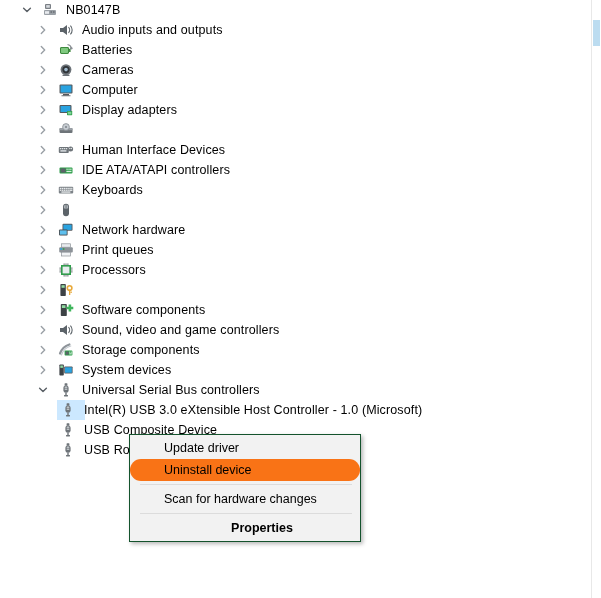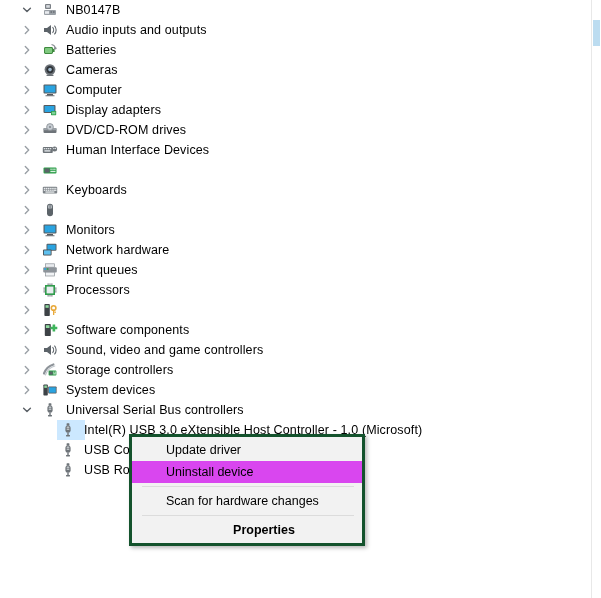--- a/index.html
+++ b/index.html
@@ -38,21 +38,21 @@
   .tree-row {
     height: 20px;
     line-height: 20px;
     display: flex;
     align-items: center;
     white-space: nowrap;
     position: relative;
   }
 
   .tree-row.depth-0 { padding-left: 22px; }
-  .tree-row.depth-1 { padding-left: 22px; }
+  .tree-row.depth-1 { padding-left: 38px; }
   .tree-row.depth-2 { padding-left: 56px; }
 
   .expander {
     width: 16px;
     height: 20px;
     flex: 0 0 16px;
     position: relative;
     margin-right: 0px;
   }
   .expander svg { display: block; margin-top: 5px; }
@@ -89,35 +89,36 @@
     z-index: 1;
   }
 
   
   #context-menu {
     position: absolute;
     left: 129px;
     top: 434px;
     width: 230px;
     background: #f2f2f2;
-    border: 3px solid #14532d;
+    border: 1px solid #14532d;
     box-shadow: 2px 2px 4px rgba(0,0,0,0.28);
     z-index: 50;
     padding: 2px 0 2px 0;
   }
   .menu-item {
     height: 22px;
     line-height: 22px;
     padding-left: 34px;
     font-size: 12.5px;
     color: #000000;
     white-space: nowrap;
   }
   .menu-item.highlight {
-    background: #d946ef;
+    background: #f97316;
+    border-radius: 11px;
   }
   .menu-item.bold {
     font-weight: bold;
     text-align: center;
   }
   .menu-separator {
     height: 1px;
     background: #dcdcdc;
     margin: 3px 8px 3px 10px;
   }
@@ -251,21 +252,20 @@
           </svg>
         </span>
         <span class="node-icon">
           <svg width="16" height="16" viewBox="0 0 16 16">
             <rect x="1.5" y="6" width="13" height="5" rx="1" fill="#6e7479"></rect>
             <rect x="1.5" y="6" width="13" height="2.2" rx="1" fill="#9aa0a6"></rect>
             <circle cx="8" cy="5" r="3.4" fill="#c6ccd2" stroke="#7d8388" stroke-width="0.7"></circle>
             <circle cx="8" cy="5" r="1" fill="#7d8388"></circle>
           </svg>
         </span>
-        <span class="node-label">DVD/CD-ROM drives</span>
       </div>
       <div class="tree-row depth-1">
         <span class="expander">
           <svg width="10" height="10" viewBox="0 0 10 10">
             <path d="M3.3 1.6L6.7 5 3.3 8.4" stroke="#9aa0a6" stroke-width="1.4" fill="none" stroke-linecap="round" stroke-linejoin="round"></path>
           </svg>
         </span>
         <span class="node-icon">
           <svg width="16" height="16" viewBox="0 0 16 16">
             <rect x="0.8" y="5" width="10" height="6" rx="1" fill="#6e7479"></rect>
@@ -290,20 +290,21 @@
         <span class="node-icon">
           <svg width="16" height="16" viewBox="0 0 16 16">
             <rect x="1.5" y="5.5" width="13" height="6" rx="1" fill="#2e9e4a"></rect>
             <rect x="2.6" y="6.4" width="5" height="4.2" fill="#5c6369"></rect>
             <rect x="8.4" y="6.6" width="1.3" height="1.3" fill="#d7f0de"></rect>
             <rect x="10.4" y="6.6" width="1.3" height="1.3" fill="#d7f0de"></rect>
             <rect x="12.2" y="6.6" width="1.3" height="1.3" fill="#d7f0de"></rect>
             <rect x="8.4" y="8.8" width="5.1" height="1.3" fill="#d7f0de"></rect>
           </svg>
         </span>
+        <span class="node-label">IDE ATA/ATAPI controllers</span>
       </div>
       <div class="tree-row depth-1">
         <span class="expander">
           <svg width="10" height="10" viewBox="0 0 10 10">
             <path d="M3.3 1.6L6.7 5 3.3 8.4" stroke="#9aa0a6" stroke-width="1.4" fill="none" stroke-linecap="round" stroke-linejoin="round"></path>
           </svg>
         </span>
         <span class="node-icon">
           <svg width="16" height="16" viewBox="0 0 16 16">
             <rect x="0.8" y="4.8" width="14.4" height="6.6" rx="1" fill="#7d8388"></rect>
@@ -340,36 +341,20 @@
         </span>
       </div>
       <div class="tree-row depth-1">
         <span class="expander">
           <svg width="10" height="10" viewBox="0 0 10 10">
             <path d="M3.3 1.6L6.7 5 3.3 8.4" stroke="#9aa0a6" stroke-width="1.4" fill="none" stroke-linecap="round" stroke-linejoin="round"></path>
           </svg>
         </span>
         <span class="node-icon">
           <svg width="16" height="16" viewBox="0 0 16 16">
-            <rect x="1.5" y="2.5" width="13" height="9" rx="1" fill="#55595d"></rect>
-            <rect x="2.6" y="3.5" width="10.8" height="7" fill="#2aa3e0"></rect>
-            <rect x="5" y="12" width="6" height="1.6" fill="#55595d"></rect>
-            <rect x="3.4" y="13.2" width="9.2" height="1" rx="0.5" fill="#6d7175"></rect>
-          </svg>
-        </span>
-        <span class="node-label">Monitors</span>
-      </div>
-      <div class="tree-row depth-1">
-        <span class="expander">
-          <svg width="10" height="10" viewBox="0 0 10 10">
-            <path d="M3.3 1.6L6.7 5 3.3 8.4" stroke="#9aa0a6" stroke-width="1.4" fill="none" stroke-linecap="round" stroke-linejoin="round"></path>
-          </svg>
-        </span>
-        <span class="node-icon">
-          <svg width="16" height="16" viewBox="0 0 16 16">
             <rect x="4.5" y="1.8" width="10" height="7" rx="1" fill="#55595d"></rect>
             <rect x="5.4" y="2.7" width="8.2" height="5.2" fill="#2aa3e0"></rect>
             <rect x="1" y="7.5" width="8.6" height="6" rx="1" fill="#4a4f53"></rect>
             <rect x="1.9" y="8.4" width="6.8" height="4.2" fill="#5fc0ee"></rect>
           </svg>
         </span>
         <span class="node-label">Network hardware</span>
       </div>
       <div class="tree-row depth-1">
         <span class="expander">
@@ -470,21 +455,21 @@
           <svg width="16" height="16" viewBox="0 0 16 16">
             <path d="M2 11.5c1.6-4.4 4.6-7.6 9.4-9" stroke="#8d9399" stroke-width="2.2" fill="none" stroke-linecap="round"></path>
             <path d="M3.4 13c1.6-4.4 4.6-7.6 9.4-9" stroke="#c2c8cd" stroke-width="1.2" fill="none" stroke-linecap="round"></path>
             <rect x="6.6" y="8.6" width="7.8" height="5" rx="0.8" fill="#2e9e4a"></rect>
             <rect x="7.6" y="9.5" width="3" height="3.2" fill="#5c6369"></rect>
             <rect x="11.2" y="9.6" width="1.1" height="1.1" fill="#d7f0de"></rect>
             <rect x="12.8" y="9.6" width="1.1" height="1.1" fill="#d7f0de"></rect>
             <rect x="11.2" y="11.3" width="2.7" height="1.1" fill="#d7f0de"></rect>
           </svg>
         </span>
-        <span class="node-label">Storage controllers</span>
+        <span class="node-label">Storage components</span>
       </div>
       <div class="tree-row depth-1">
         <span class="expander">
           <svg width="10" height="10" viewBox="0 0 10 10">
             <path d="M3.3 1.6L6.7 5 3.3 8.4" stroke="#9aa0a6" stroke-width="1.4" fill="none" stroke-linecap="round" stroke-linejoin="round"></path>
           </svg>
         </span>
         <span class="node-icon">
           <svg width="16" height="16" viewBox="0 0 16 16">
             <rect x="1.4" y="2.4" width="4.4" height="11.2" rx="0.8" fill="#3d4246"></rect>

